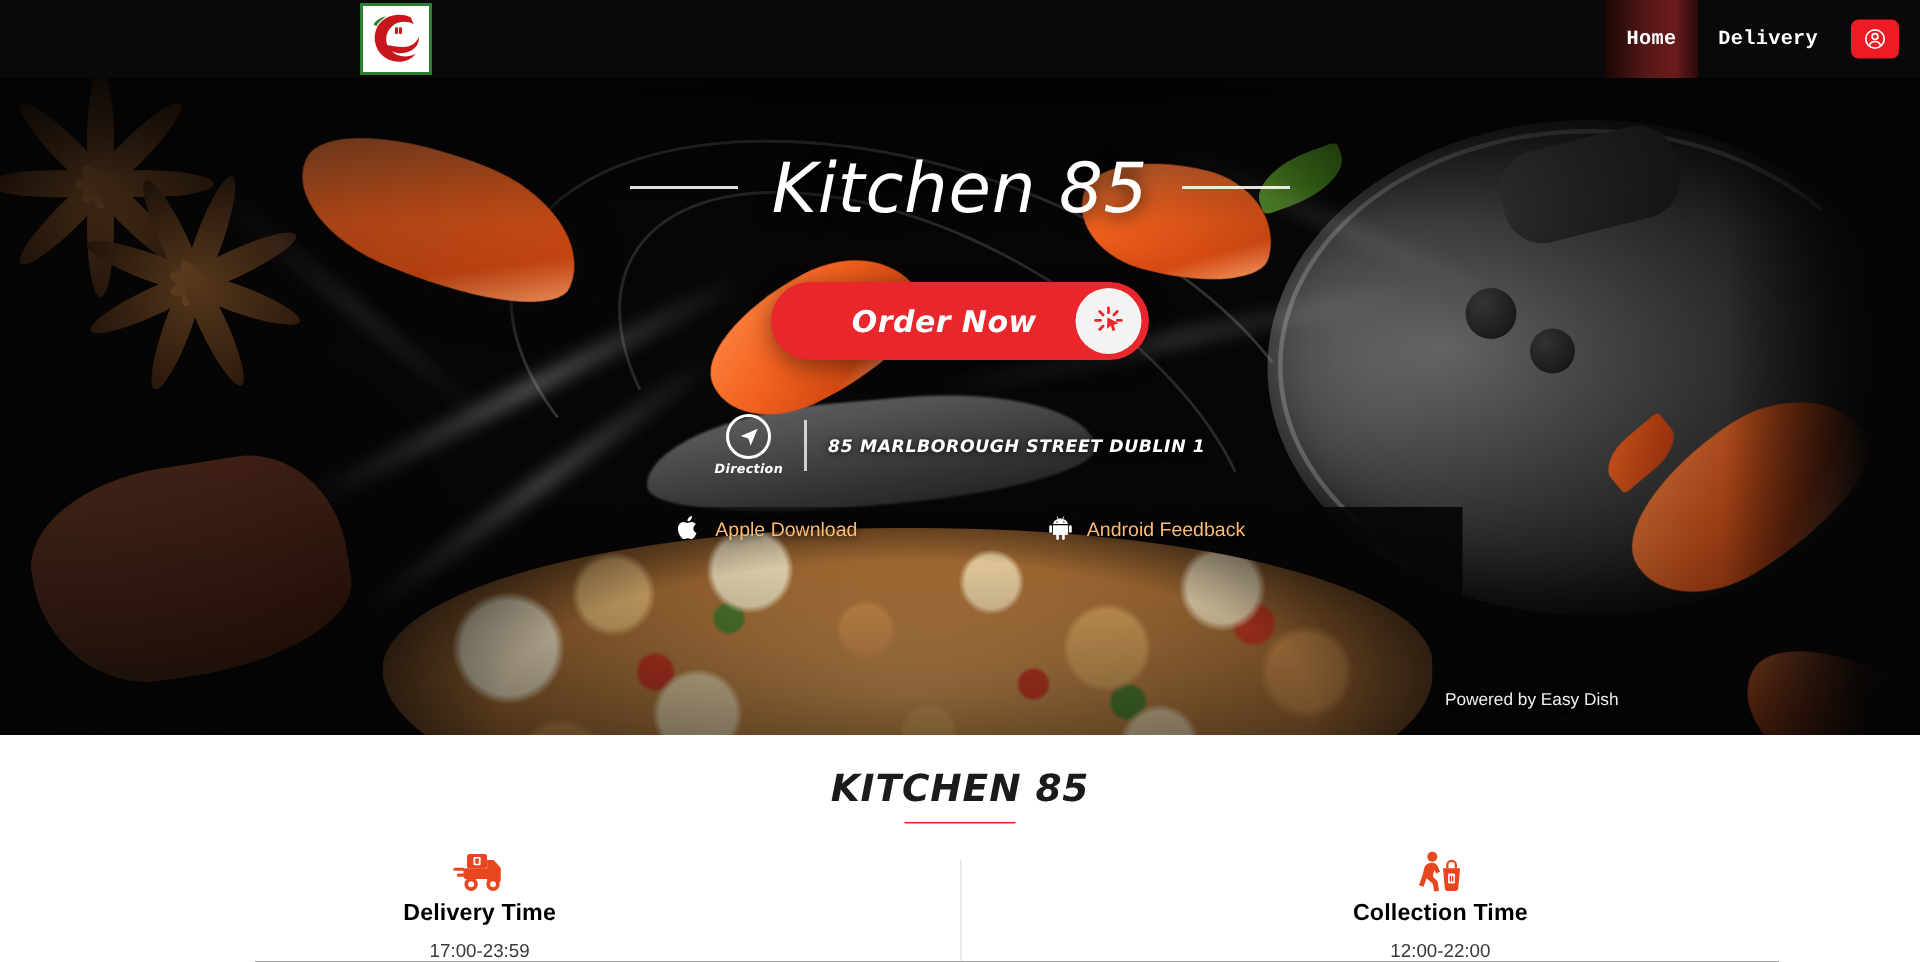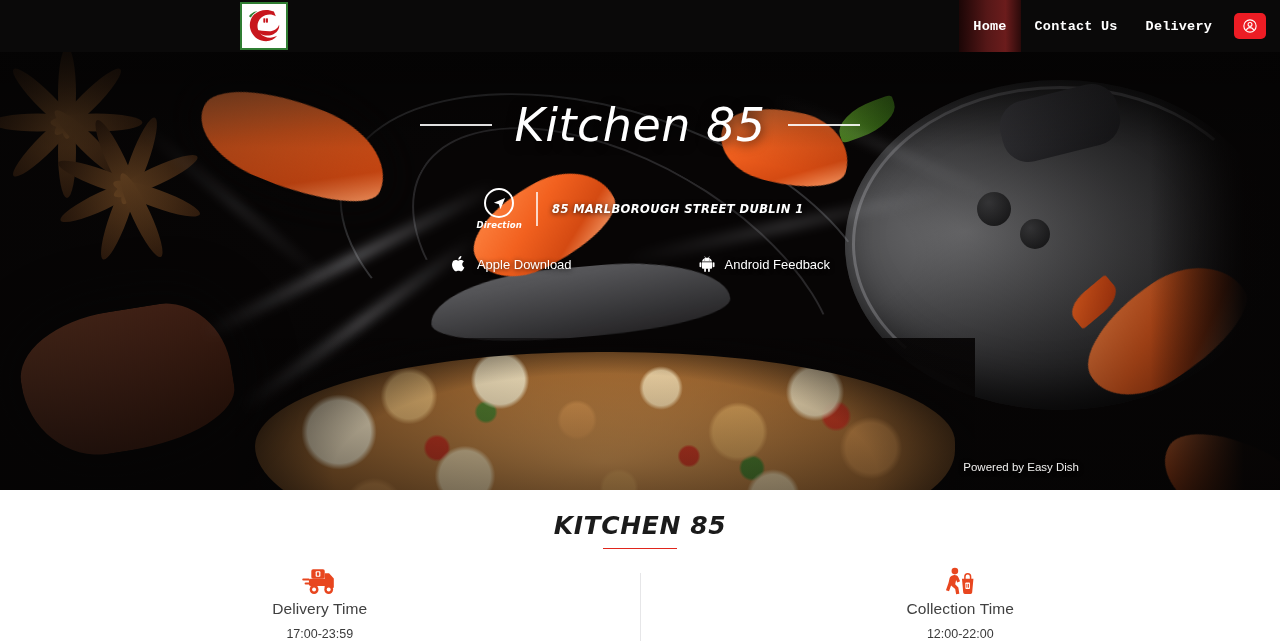--- a/index.html
+++ b/index.html
@@ -332,21 +332,21 @@
     align-items:center;
     gap:126px;
   }
   .dl-item{
     display:flex; align-items:center; gap:9px;
     cursor:pointer;
   }
   .dl-item svg{ width:18px;height:20px; display:block; }
   .dl-text{
     font-size:13px;
-    color:#ffffff;
+    color:#fdba74;
     white-space:nowrap;
     text-shadow:0 1px 5px rgba(0,0,0,.85);
   }
 
   .powered{
     position:absolute;
     right:201px; bottom:17px;
     font-size:11.5px;
     color:#f0efee;
     text-shadow:0 1px 5px rgba(0,0,0,.9);
@@ -392,22 +392,22 @@
     width:1px;
     background:#e6e6e8;
     margin:6px 0 0 0;
     align-self:stretch;
   }
   .card-icon{ height:30px; display:flex;align-items:center;justify-content:center; }
   .card-icon svg{ display:block; }
   .card-title{
     margin-top:3px;
     font-size:15.5px;
-    font-weight:normal;
-    color:#404040;
+    font-weight:bold;
+    color:#000000;
     letter-spacing:.1px;
   }
   .card-time{
     margin-top:9px;
     font-size:12.5px;
     color:#3a3a3a;
   }
 </style>
 </head>
 <body>
@@ -422,21 +422,20 @@
         <ellipse cx="34" cy="26" rx="8" ry="6" fill="#ffffff"></ellipse>
         <rect x="31" y="20" width="3" height="7" rx="1" fill="#c8161d"></rect>
         <rect x="35" y="20" width="3" height="7" rx="1" fill="#c8161d"></rect>
         <path d="M9 17c3-4 8-7 13-8-4 3-8 6-10 10z" fill="#2f7d32"></path>
       </svg>
     </span>
   </div>
 
   <div class="nav-right">
     <a class="nav-link active" href="#">Home</a>
-    <a class="nav-link" href="#">Contact Us</a>
     <a class="nav-link" href="#">Delivery</a>
     <div class="nav-acct-wrap">
       <button class="nav-acct">
         <span>
           <svg viewBox="0 0 24 24" fill="none" stroke="#ffffff" stroke-width="1.7" xmlns="http://www.w3.org/2000/svg">
             <circle cx="12" cy="12" r="9.2"></circle>
             <circle cx="12" cy="9.6" r="2.9"></circle>
             <path d="M6.4 18.4c1-2.6 3-3.9 5.6-3.9s4.6 1.3 5.6 3.9"></path>
           </svg>
         </span>
@@ -502,20 +501,40 @@
   <div class="hero-vignette"></div>
 
   <div class="hero-content">
 
     <div class="title-row">
       <div class="title-rule"></div>
       <div class="hero-title">Kitchen 85</div>
       <div class="title-rule"></div>
     </div>
 
+    <div class="order-wrap">
+      <button class="order-btn">
+        <span class="order-label">Order Now</span>
+        <span class="order-badge">
+          <span>
+            <svg viewBox="0 0 24 24" xmlns="http://www.w3.org/2000/svg">
+              <g stroke="#e8262c" stroke-width="2" stroke-linecap="round">
+                <path d="M12 2.4v3.6"></path>
+                <path d="M5.6 5.1l2.5 2.5"></path>
+                <path d="M2.6 11.6h3.6"></path>
+                <path d="M5.6 18.2l2.5-2.5"></path>
+                <path d="M18.4 5.1l-2.5 2.5"></path>
+                <path d="M21.4 11.6h-3.0"></path>
+              </g>
+              <path d="M11.2 9.4l8.2 4.3-3.6 1.0 1.1 3.9-2.0.6-1.2-3.9-2.8 2.4z" fill="#e8262c"></path>
+            </svg>
+          </span>
+        </span>
+      </button>
+    </div>
 
     <div class="addr-row">
       <div class="dir-block">
         <div class="dir-circle">
           <span>
             <svg viewBox="0 0 24 24" xmlns="http://www.w3.org/2000/svg">
               <path d="M21 3L3 10.6l8.0 2.6 2.5 7.8z" fill="#ffffff"></path>
             </svg>
           </span>
         </div>

